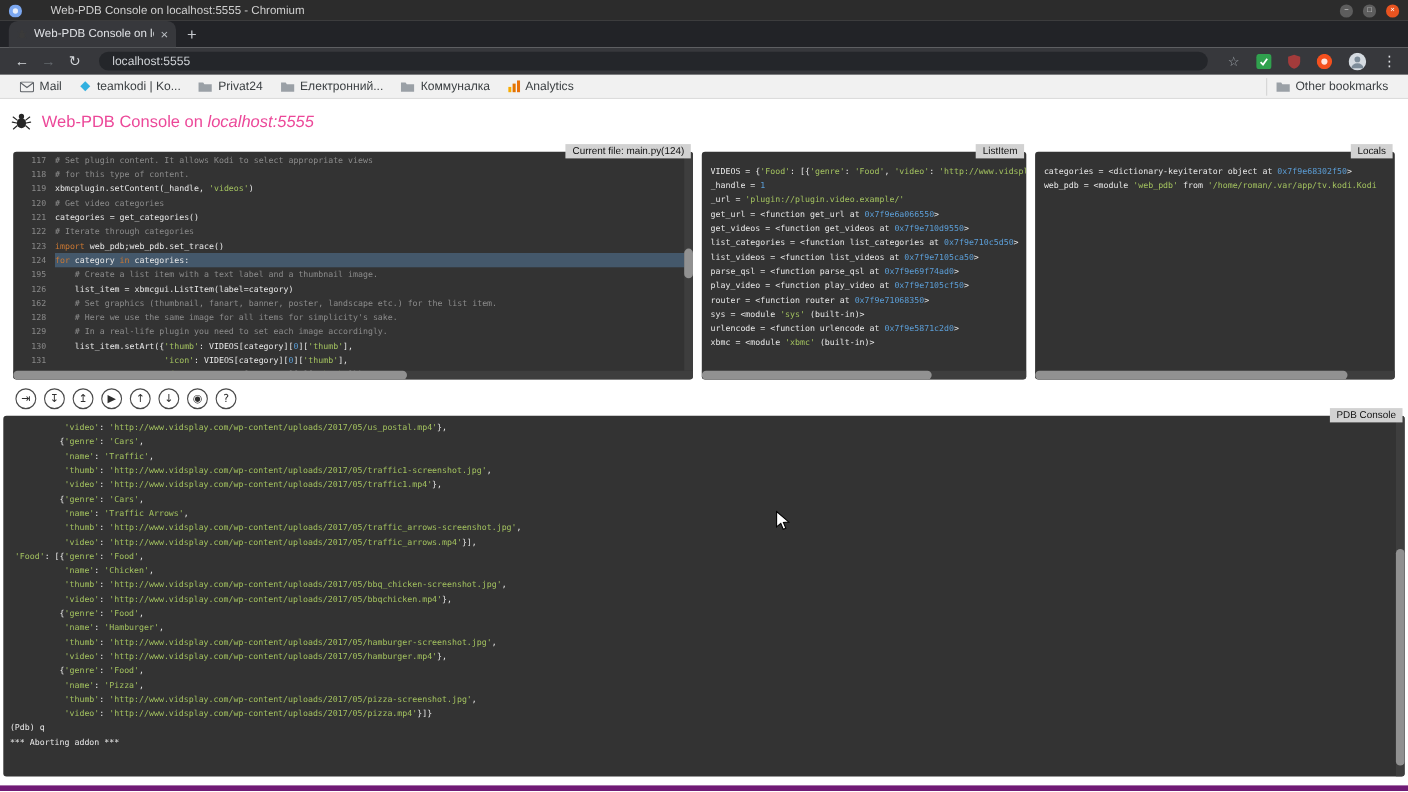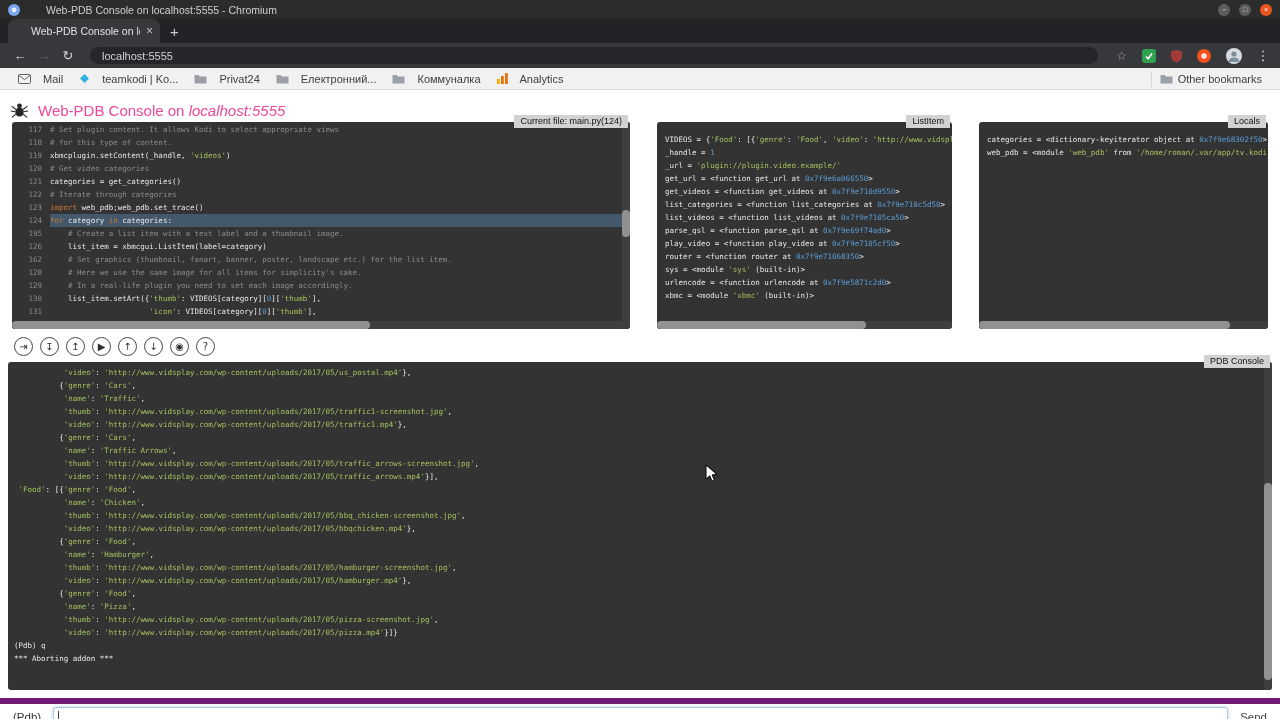--- a/index.html
+++ b/index.html
@@ -24,31 +24,31 @@
   .navbtn{color:#d2d5d9;font-size:13px;width:20px;text-align:center;cursor:pointer}
   .navbtn.disabled{color:#64686d}
   .omnibox{flex:1;height:17px;margin:0 8px;background:#24262a;border-radius:9px;display:flex;align-items:center;padding:0 12px;cursor:text}
   .omnibox .addr{color:#cfd2d6;font-size:11px}
   .star{color:#9aa0a6;font-size:12px;margin:0 6px;cursor:pointer}
   .extico{margin:0 5px;display:flex;align-items:center;cursor:pointer}
   .avatar{margin:0 6px;cursor:pointer;display:flex}
   .menu3{color:#dfe1e5;font-size:13px;margin-left:4px;width:14px;text-align:center;cursor:pointer}
 
   .bookmarksbar{height:22px;background:#f1f1f1;border-bottom:1px solid #dcdcdc;display:flex;align-items:center;padding:0 10px;font-size:11px;color:#3c4043}
-  .bm{display:flex;align-items:center;gap:12px;padding:2px 8px;border-radius:3px;cursor:pointer;white-space:nowrap}
+  .bm{display:flex;align-items:center;gap:5px;padding:2px 8px;border-radius:3px;cursor:pointer;white-space:nowrap}
   .bm-ic{display:flex;align-items:center}
   .other-bm{margin-left:auto;display:flex;align-items:center;gap:5px;padding:2px 8px;border-left:1px solid #d4d4d4;cursor:pointer;white-space:nowrap}
 
   
   .page{position:relative;height:629px;background:#fff;overflow:hidden}
   .page-header{display:flex;align-items:center;gap:9px;padding:8px 0 0 10px;height:32px}
   .page-title{font-size:15px;font-weight:normal;color:#ec4899}
   .page-title .host{font-style:italic}
 
-  .panels{display:flex;gap:27px;margin:0 12px 0;height:207px}
+  .panels{display:flex;gap:8px;margin:16px 12px 0;height:207px}
   .panel{position:relative}
   .panel-body{position:absolute;inset:0;background:#333;border-radius:3px;overflow:hidden}
   .panel-tag{position:absolute;top:-7px;right:2px;z-index:3;background:#d2d2d2;color:#121212;font-size:9px;line-height:11px;padding:1px 6px;white-space:nowrap}
   .p-code{width:618px}
   .p-globals{width:295px}
   .p-locals{flex:1}
 
   .mono{font-family:"DejaVu Sans Mono",monospace;font-size:7.5px;color:#e8e8e8}
   .code-lines{padding:1px 0 0 10px}
   .cline{display:flex;height:13px;line-height:13px;white-space:pre}
@@ -65,21 +65,21 @@
   .t-kw{color:#cc7832}
 
   .hscroll{position:absolute;left:0;right:0;bottom:0;height:8px;background:#3e3e3e;border-radius:0 0 3px 3px;z-index:2}
   .hthumb{height:8px;background:#919191;border-radius:4px}
   .vscroll{position:absolute;top:0;bottom:8px;right:0;width:8px;background:#3e3e3e;z-index:2}
   .vthumb{position:absolute;width:8px;background:#919191;border-radius:4px}
 
   .debug-toolbar{margin:6px 0 0 14px;height:22px;display:flex;align-items:center}
   .dbtn{width:19px;height:19px;border-radius:50%;border:1px solid #4a4a4a;background:#fff;color:#2e2e2e;font-family:"DejaVu Sans",sans-serif;font-size:10px;display:inline-flex;align-items:center;justify-content:center;margin-right:7px;cursor:pointer;padding:0}
 
-  .console-wrap{position:relative;margin:5px 8px 0;height:328px}
+  .console-wrap{position:relative;margin:5px 3px 0;height:328px}
 
   .promptbar{height:32px;margin-top:8px;border-top:6px solid #701a75;display:flex;align-items:center;padding:0 13px}
   .pdb-label{font-size:11.5px;color:#333;margin-right:12px;white-space:nowrap}
   .input-wrap{position:relative;flex:1}
   .pdb-input{width:100%;height:20px;border:1px solid #a6c8e0;border-radius:3px;box-shadow:0 0 4px rgba(101,164,221,.45);outline:none;font-family:"DejaVu Sans Mono",monospace;font-size:11px;padding:0 5px;color:#222;background:#fff}
   .caret{position:absolute;left:5px;top:4px;width:1px;height:13px;background:#444}
   .send-btn{border:none;background:none;font-size:11.5px;color:#444;margin-left:12px;cursor:pointer;font-family:"Liberation Sans",sans-serif}
 
   .cursor{position:absolute;left:705px;top:464px;z-index:20;pointer-events:none}
 </style>

